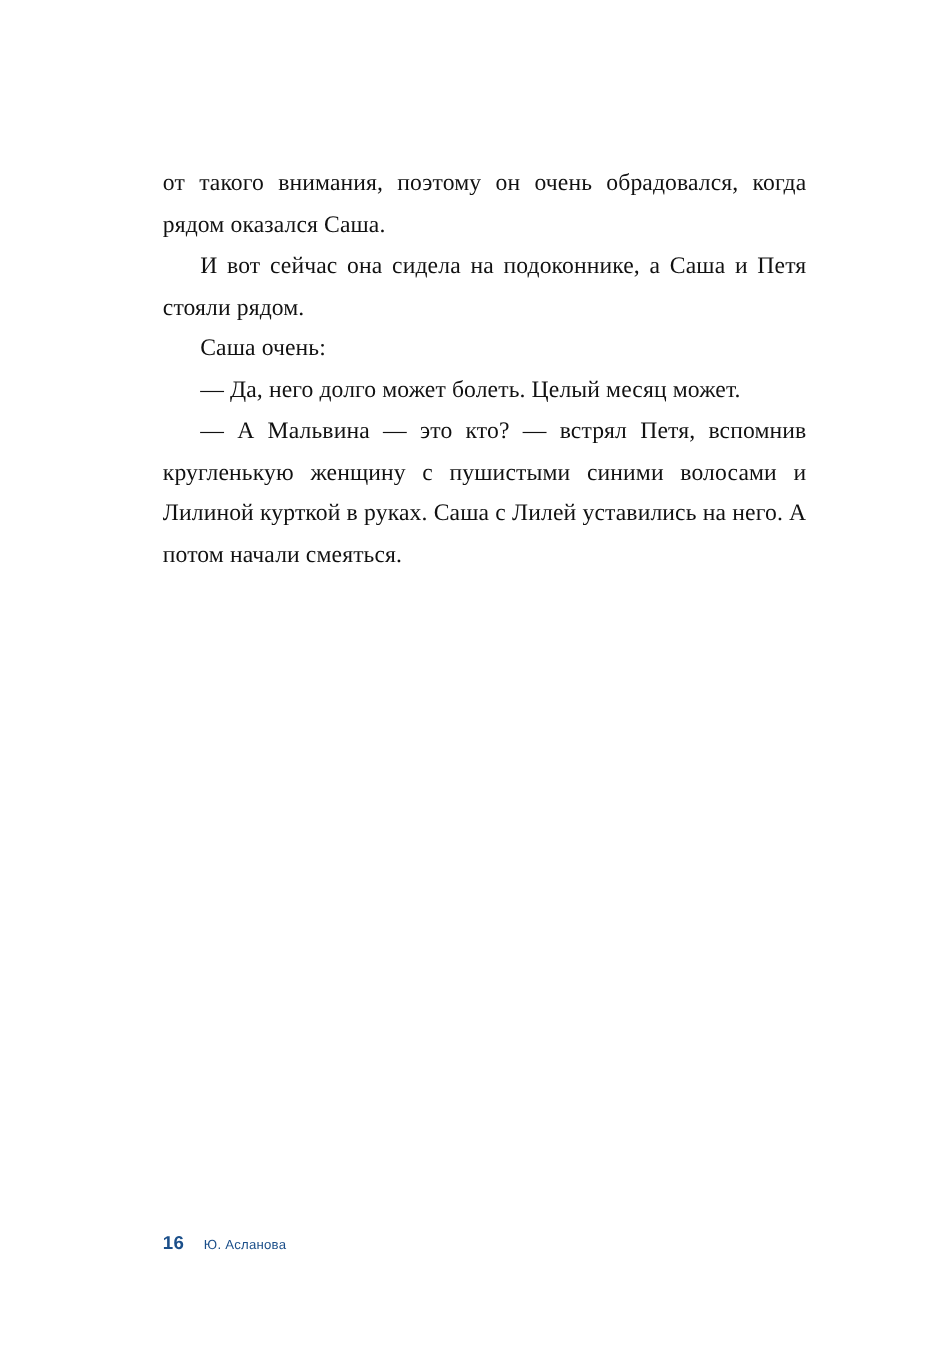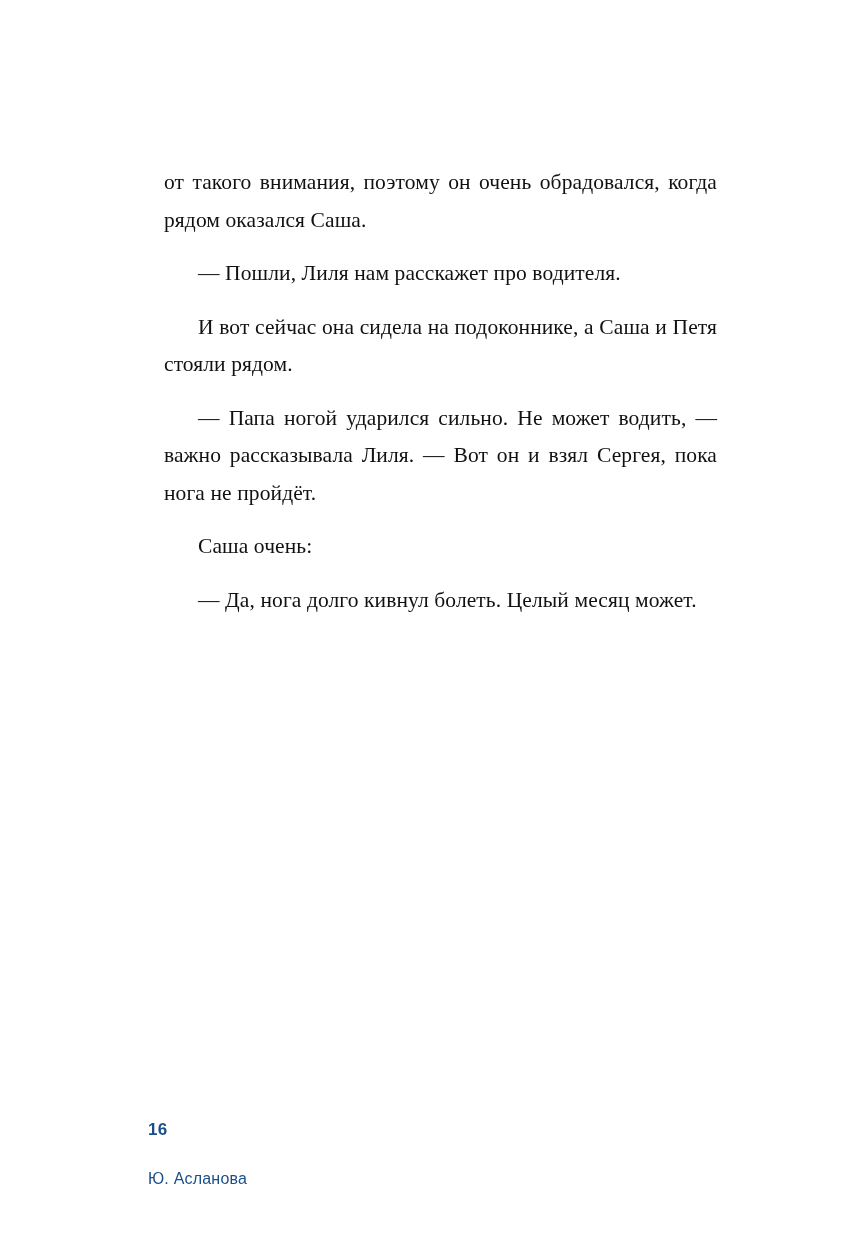--- a/index.html
+++ b/index.html
@@ -20,66 +20,64 @@
     height: 1240px;
     box-sizing: border-box;
   }
   .text-block {
     position: absolute;
     left: 148px;
     top: 148px;
     width: 585px;
   }
   p.para {
-    margin: 16px;
+    margin: 0;
     font-size: 21.5px;
     line-height: 37.5px;
     text-align: justify;
     text-indent: 34px;
     hyphens: manual;
     letter-spacing: 0.1px;
   }
   p.para:last-child {
     text-align: justify;
   }
   .footer {
     position: absolute;
     left: 148px;
     top: 1120px;
     display: flex;
     align-items: baseline;
-    gap: 30px;
-    flex-direction: column;
+    gap: 18px;
   }
   .folio {
     font-family: "Liberation Sans", sans-serif;
     font-size: 17px;
     font-weight: bold;
     color: #1b4f8a;
     letter-spacing: 0.2px;
   }
   .running-head {
     font-family: "Liberation Sans", sans-serif;
-    font-size: 16px;
+    font-size: 12px;
     color: #1b4f8a;
     letter-spacing: 0.2px;
   }
 </style>
 </head>
 <body>
 
 <div class="page">
 
   <div class="text-block">
     <p class="para" style="text-indent:0;">от такого внимания, поэтому он очень обрадовался, когда рядом оказался Саша.</p>
-    <p class="para">— Пошли, Лиля нам расскажет про водителя.</p>
     <p class="para">И вот сейчас она сидела на подоконнике, а Саша и Петя стояли рядом.</p>
-    <p class="para">— Папа ногой ударился сильно. Не может водить, — важно рассказывала Лиля. — Вот он и взял Сергея, пока нога не пройдёт.</p>
     <p class="para">Саша очень:</p>
-    <p class="para">— Да, нога долго кивнул болеть. Целый месяц может.</p>
+    <p class="para">— Да, него долго может болеть. Целый месяц может.</p>
+    <p class="para">— А Мальвина — это кто? — встрял Петя, вспомнив кругленькую женщину с пушистыми синими волосами и Лилиной курткой в руках. Саша с Лилей уставились на него. А потом начали смеяться.</p>
   </div>
 
   <div class="footer">
     <span class="folio">16</span>
     <span class="running-head">Ю. Асланова</span>
   </div>
 
 </div>
 
 </body></html>

